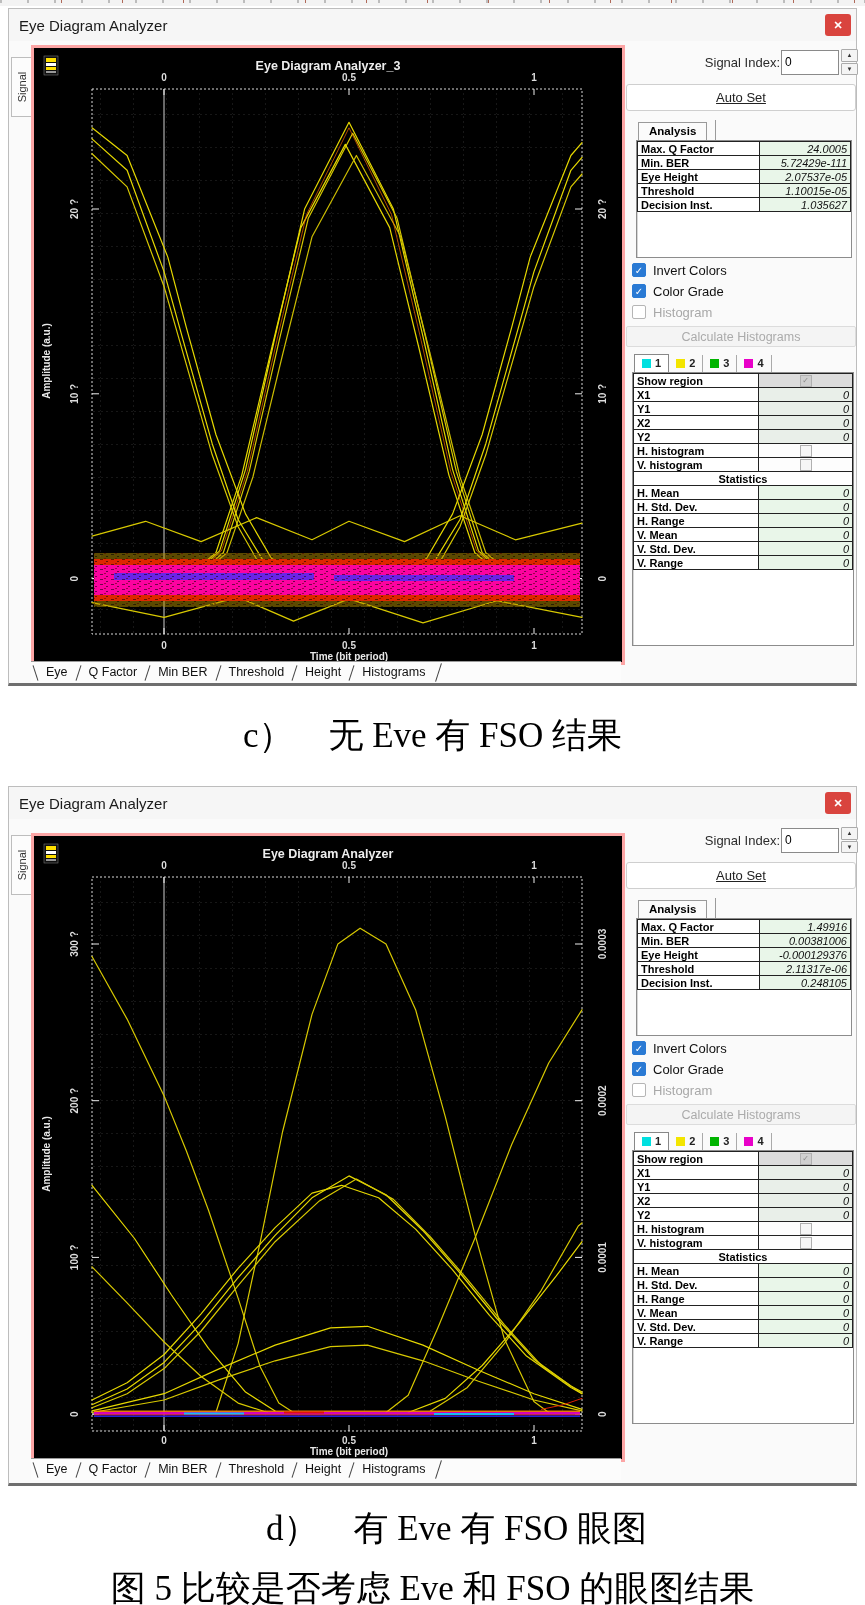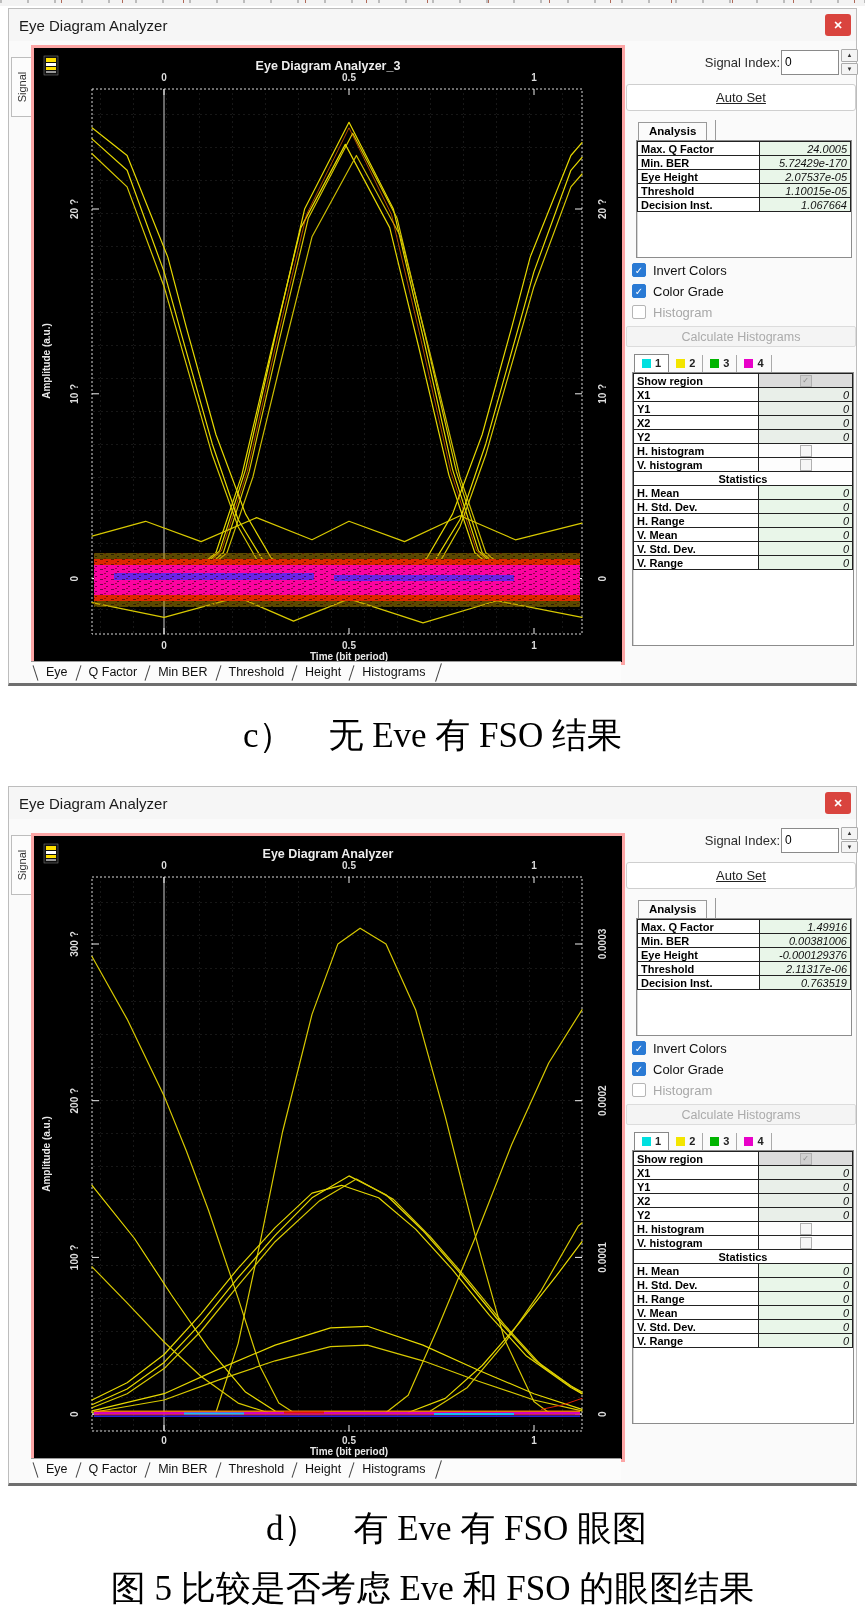--- a/index.html
+++ b/index.html
@@ -221,33 +221,33 @@
         </div>
       <div class="apanel">
         <table class="vt">
           <tbody>
               <tr>
                 <td class="lbl">Max. Q Factor</td>
                 <td class="val">24.0005</td>
               </tr>
           <tr>
                 <td class="lbl">Min. BER</td>
-                <td class="val">5.72429e-170</td>
+                <td class="val">5.72429e-111</td>
               </tr>
           <tr>
                 <td class="lbl">Eye Height</td>
                 <td class="val">2.07537e-05</td>
               </tr>
           <tr>
                 <td class="lbl">Threshold</td>
                 <td class="val">1.10015e-05</td>
               </tr>
           <tr>
                 <td class="lbl">Decision Inst.</td>
-                <td class="val">1.067664</td>
+                <td class="val">1.035627</td>
               </tr>
         </tbody>
           </table>
       </div>
       <div class="cbrow">
         <div class="cb on">
             <span>✓</span>
           </div>
         <span>Invert Colors</span>
       </div>
@@ -484,21 +484,21 @@
           <tr>
                 <td class="lbl">Eye Height</td>
                 <td class="val">-0.000129376</td>
               </tr>
           <tr>
                 <td class="lbl">Threshold</td>
                 <td class="val">2.11317e-06</td>
               </tr>
           <tr>
                 <td class="lbl">Decision Inst.</td>
-                <td class="val">0.763519</td>
+                <td class="val">0.248105</td>
               </tr>
         </tbody>
           </table>
       </div>
       <div class="cbrow">
         <div class="cb on">
             <span>✓</span>
           </div>
         <span>Invert Colors</span>
       </div>

